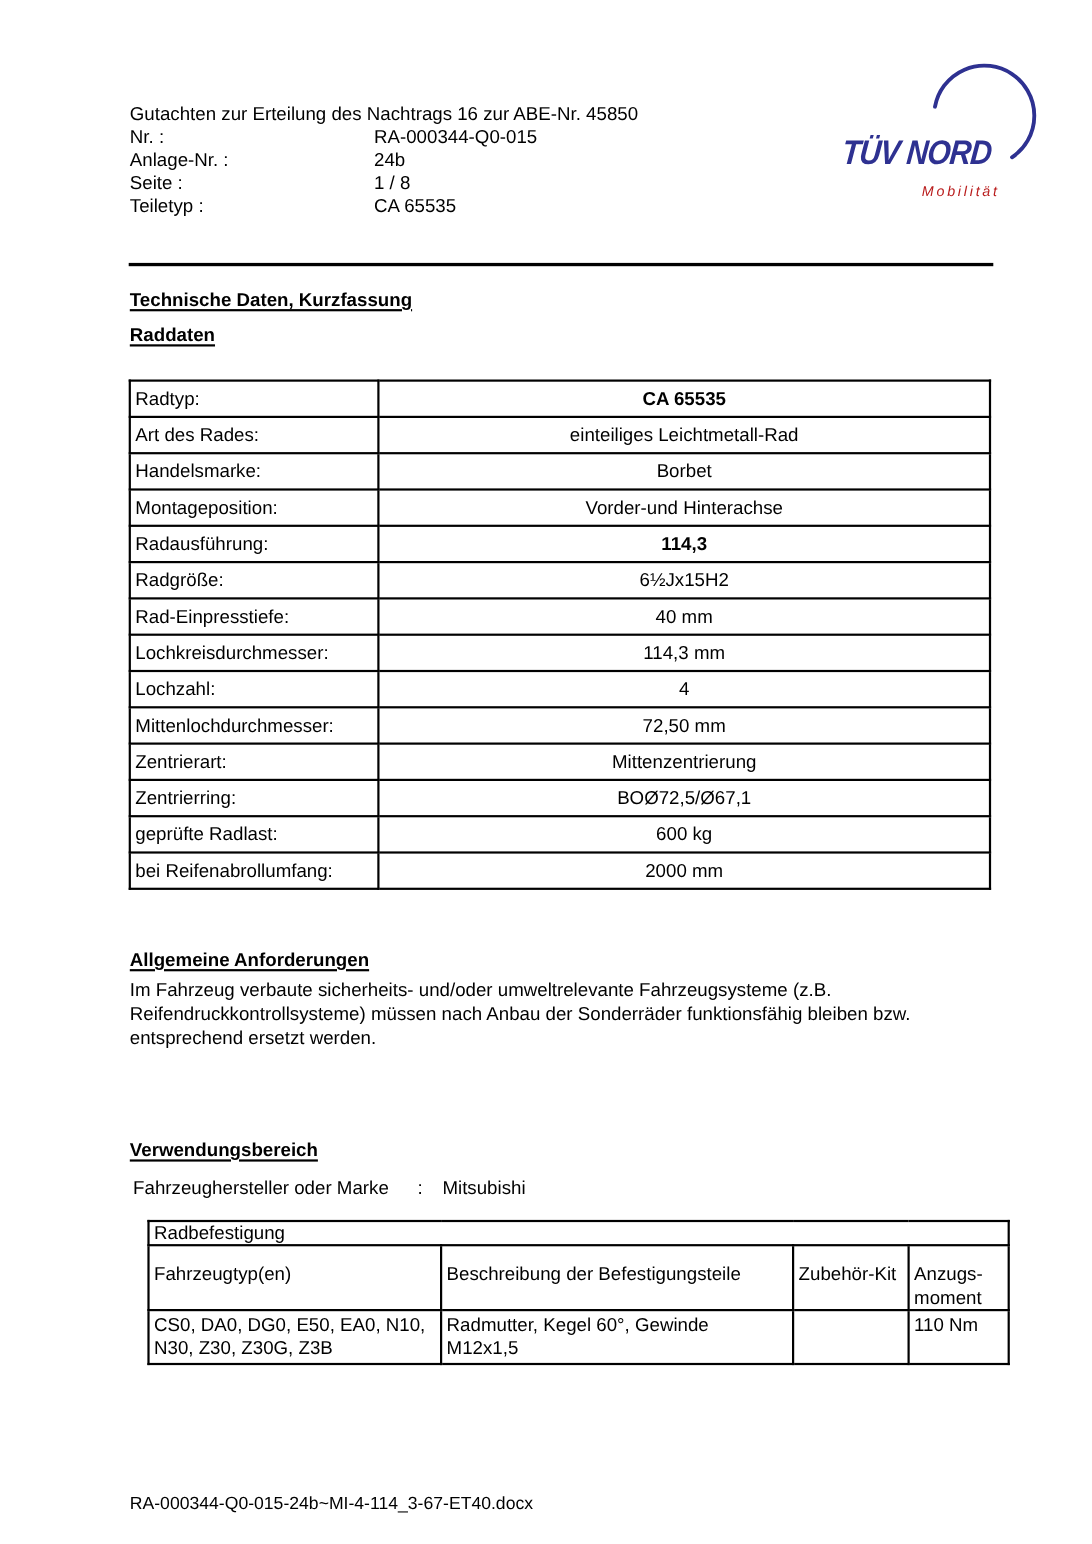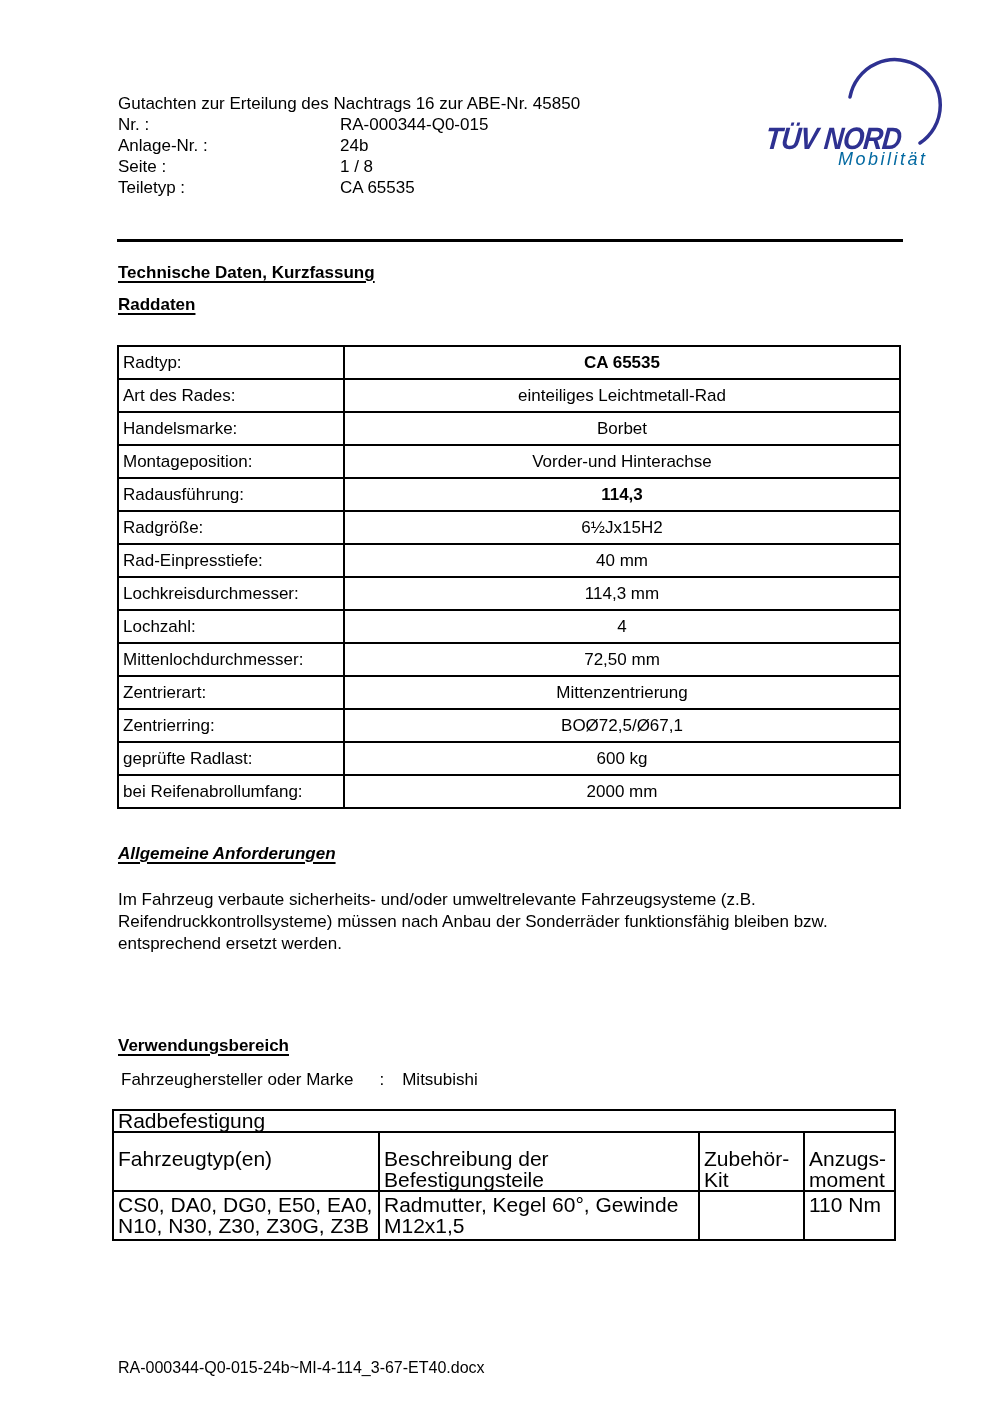--- a/index.html
+++ b/index.html
@@ -15,41 +15,41 @@
   .hline{white-space:nowrap;}
   .hlab{display:inline-block;width:222px;}
   
   .logo{position:absolute;left:750px;top:45px;width:243px;height:135px;}
   .logo svg{position:absolute;left:0;top:0;}
   .brand{
     position:absolute;left:14px;top:64px;font-size:31px;font-weight:bold;font-style:italic;
     color:var(--blue);letter-spacing:-1px;white-space:nowrap;
     transform:scaleX(.88) skewX(-6deg);transform-origin:left bottom;
   }
-  .mobil{position:absolute;left:88px;top:92px;font-size:18px;font-style:italic;letter-spacing:2.5px;color:#0369a1;white-space:nowrap;}
+  .mobil{position:absolute;left:88px;top:109px;font-size:13px;font-style:italic;letter-spacing:2.5px;color:#b91c1c;white-space:nowrap;}
   
   .rule{position:absolute;left:117px;top:227px;width:786px;height:3px;background:#000;}
   
   .uhead{font-weight:700;text-decoration:underline;text-decoration-thickness:2px;text-underline-offset:3px;white-space:nowrap;}
   .h-tech{position:absolute;left:118px;top:251px;}
   .h-rad{position:absolute;left:118px;top:283px;}
-  .h-allg{position:absolute;left:118px;top:832px;font-style:italic;}
+  .h-allg{position:absolute;left:118px;top:851px;}
   .h-verw{position:absolute;left:118px;top:1024px;}
   
   .t1{position:absolute;left:117px;top:333px;border-collapse:collapse;font-size:17px;}
   .t1 td{border:2px solid #000;height:31px;padding:0 4px;vertical-align:middle;line-height:20px;}
   .t1 .val{text-align:center;}
   .strong{font-weight:bold;}
   
   .para{position:absolute;left:118px;top:877px;width:770px;line-height:22px;}
   
   .manu{position:absolute;left:121px;top:1058px;white-space:nowrap;}
   .manu .sep{margin:0 18px 0 26px;}
   
-  .t2{position:absolute;left:112px;top:1097px;border-collapse:collapse;font-size:21px;table-layout:fixed;}
+  .t2{position:absolute;left:134px;top:1097px;border-collapse:collapse;font-size:17px;table-layout:fixed;}
   .t2 td{border:2px solid #000;padding:0 4px;vertical-align:top;line-height:21px;overflow:hidden;}
   .t2 .title{height:20px;line-height:20px;}
   .t2 .th{height:41px;padding-top:15px;}
   .t2 .tdta{height:45px;padding-top:2px;}
   .cin{display:block;}
   .t2 td.c1 .cin{max-width:298px;}
   
   .footer{position:absolute;left:118px;top:1347px;font-size:16px;white-space:nowrap;}
 </style>
 </head>

